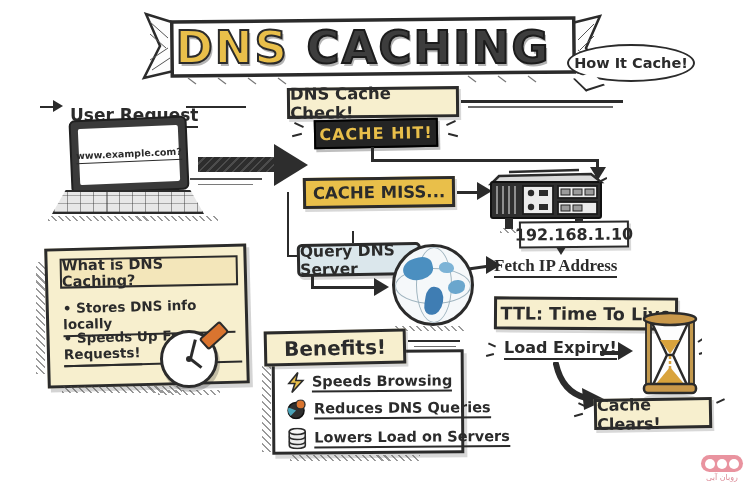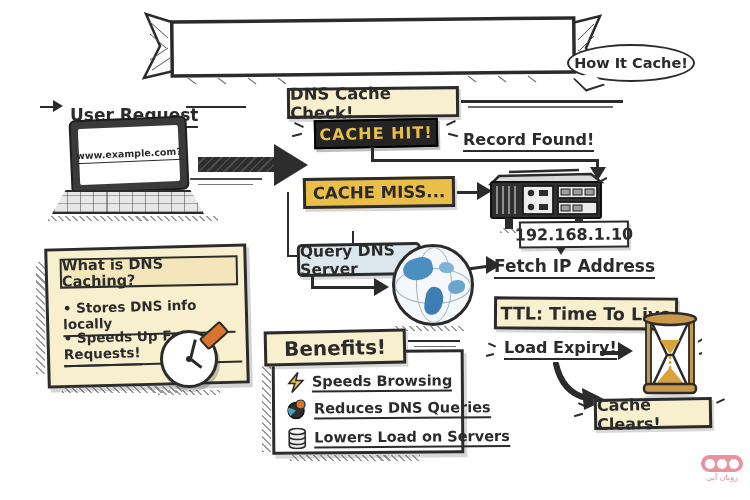--- a/index.html
+++ b/index.html
@@ -142,20 +142,23 @@
     <g stroke="#777" stroke-width="1.2">
       <line x1="50" y1="70" x2="58" y2="76"></line>
         <line x1="80" y1="70" x2="88" y2="76"></line>
       <line x1="110" y1="70" x2="118" y2="76"></line>
         <line x1="140" y1="70" x2="148" y2="76"></line>
       <line x1="330" y1="68" x2="338" y2="74"></line>
         <line x1="360" y1="68" x2="368" y2="74"></line>
       <line x1="390" y1="68" x2="398" y2="74"></line>
     </g>
   </svg>
+  <div class="banner-title">
+    <span class="w1">DNS</span><span> </span><span class="w2">CACHING</span>
+  </div>
 
   <div class="bubble">
     <span>How It Cache!</span>
   </div>
 
   <div class="hline thin" style="left:40px; top:106px; width:14px;"></div>
   <div class="ah-right" style="left:53px; top:100px; border-top-width:6px; border-bottom-width:6px; border-left-width:10px;"></div>
   <div class="abs" style="left:70px; top:105px; font-size:17px;">
     <span class="underline-text">User Request</span>
   </div>
@@ -181,23 +184,20 @@
   <div class="hline thin" style="left:468px; top:106px; width:145px; border-color:#6b6b6b;"></div>
 
   <div class="blackbox" style="left:314px; top:119px; width:124px; height:29px; font-size:16px; letter-spacing:1px; transform:rotate(-1.2deg);">
     <span>CACHE HIT!</span>
   </div>
   <div class="dash" style="left:294px; top:124px; transform:rotate(25deg);"></div>
   <div class="dash" style="left:292px; top:134px; transform:rotate(-15deg);"></div>
   <div class="dash" style="left:446px; top:122px; transform:rotate(-25deg);"></div>
   <div class="dash" style="left:448px; top:134px; transform:rotate(15deg);"></div>
 
-  <div class="abs" style="left:463px; top:130px; font-size:16px;">
-    <span class="underline-text">Record Found!</span>
-  </div>
 
   <div class="vline" style="left:371px; top:147px; height:14px;"></div>
   <div class="hline" style="left:371px; top:159px; width:228px;"></div>
   <div class="vline" style="left:596px; top:159px; height:10px;"></div>
   <div class="ah-down" style="left:590px; top:167px;"></div>
 
   <div class="sketchbox" style="left:303px; top:177px; width:152px; height:31px; font-size:16.5px; background:#e9bf4a; font-weight:800; transform:rotate(-0.8deg);">
     <span>CACHE MISS...</span>
   </div>
   <div class="hline" style="left:457px; top:191px; width:22px;"></div>
@@ -256,21 +256,21 @@
         <line x1="112" y1="14" x2="120" y2="10"></line>
     </g>
   </svg>
   <div class="abs hatch" style="left:500px; top:228px; width:95px; height:5px;"></div>
 
   <div class="sketchbox" style="left:519px; top:221px; width:110px; height:27px; font-size:16px; background:#fff; border-width:2.5px; transform:rotate(-0.5deg);">
     <span>192.168.1.10</span>
   </div>
   <div class="ah-down" style="left:556px; top:247px; border-left-width:5px; border-right-width:5px; border-top-width:8px;"></div>
 
-  <div class="abs" style="left:494px; top:256px; font-size:17px;">
+  <div class="abs" style="left:494px; top:256px; font-size:17px;font-family:Liberation Serif, serif;">
     <span class="underline-text">Fetch IP Address</span>
   </div>
 
   <div class="abs" style="left:46px; top:246px; width:202px; height:140px; background:#f7efce; border:3px solid #2b2b2b; transform:rotate(-1.5deg); box-shadow:3px 4px 0 rgba(40,40,40,.2);">
     <div style="position:absolute; left:12px; top:8px; width:178px; height:30px; background:#f3e6ba; border:2.5px solid #2b2b2b; display:flex; align-items:center; justify-content:center; font-size:14.5px; font-weight:bold; transform:rotate(0.4deg);">
       <span>What is DNS Caching?</span>
     </div>
     <div style="position:absolute; left:14px; top:49px; font-size:13.5px; font-weight:bold; border-bottom:2px solid #2b2b2b; padding-bottom:3px; width:172px;">
       <span>•&nbsp;</span><span>Stores DNS info locally</span>
     </div>

